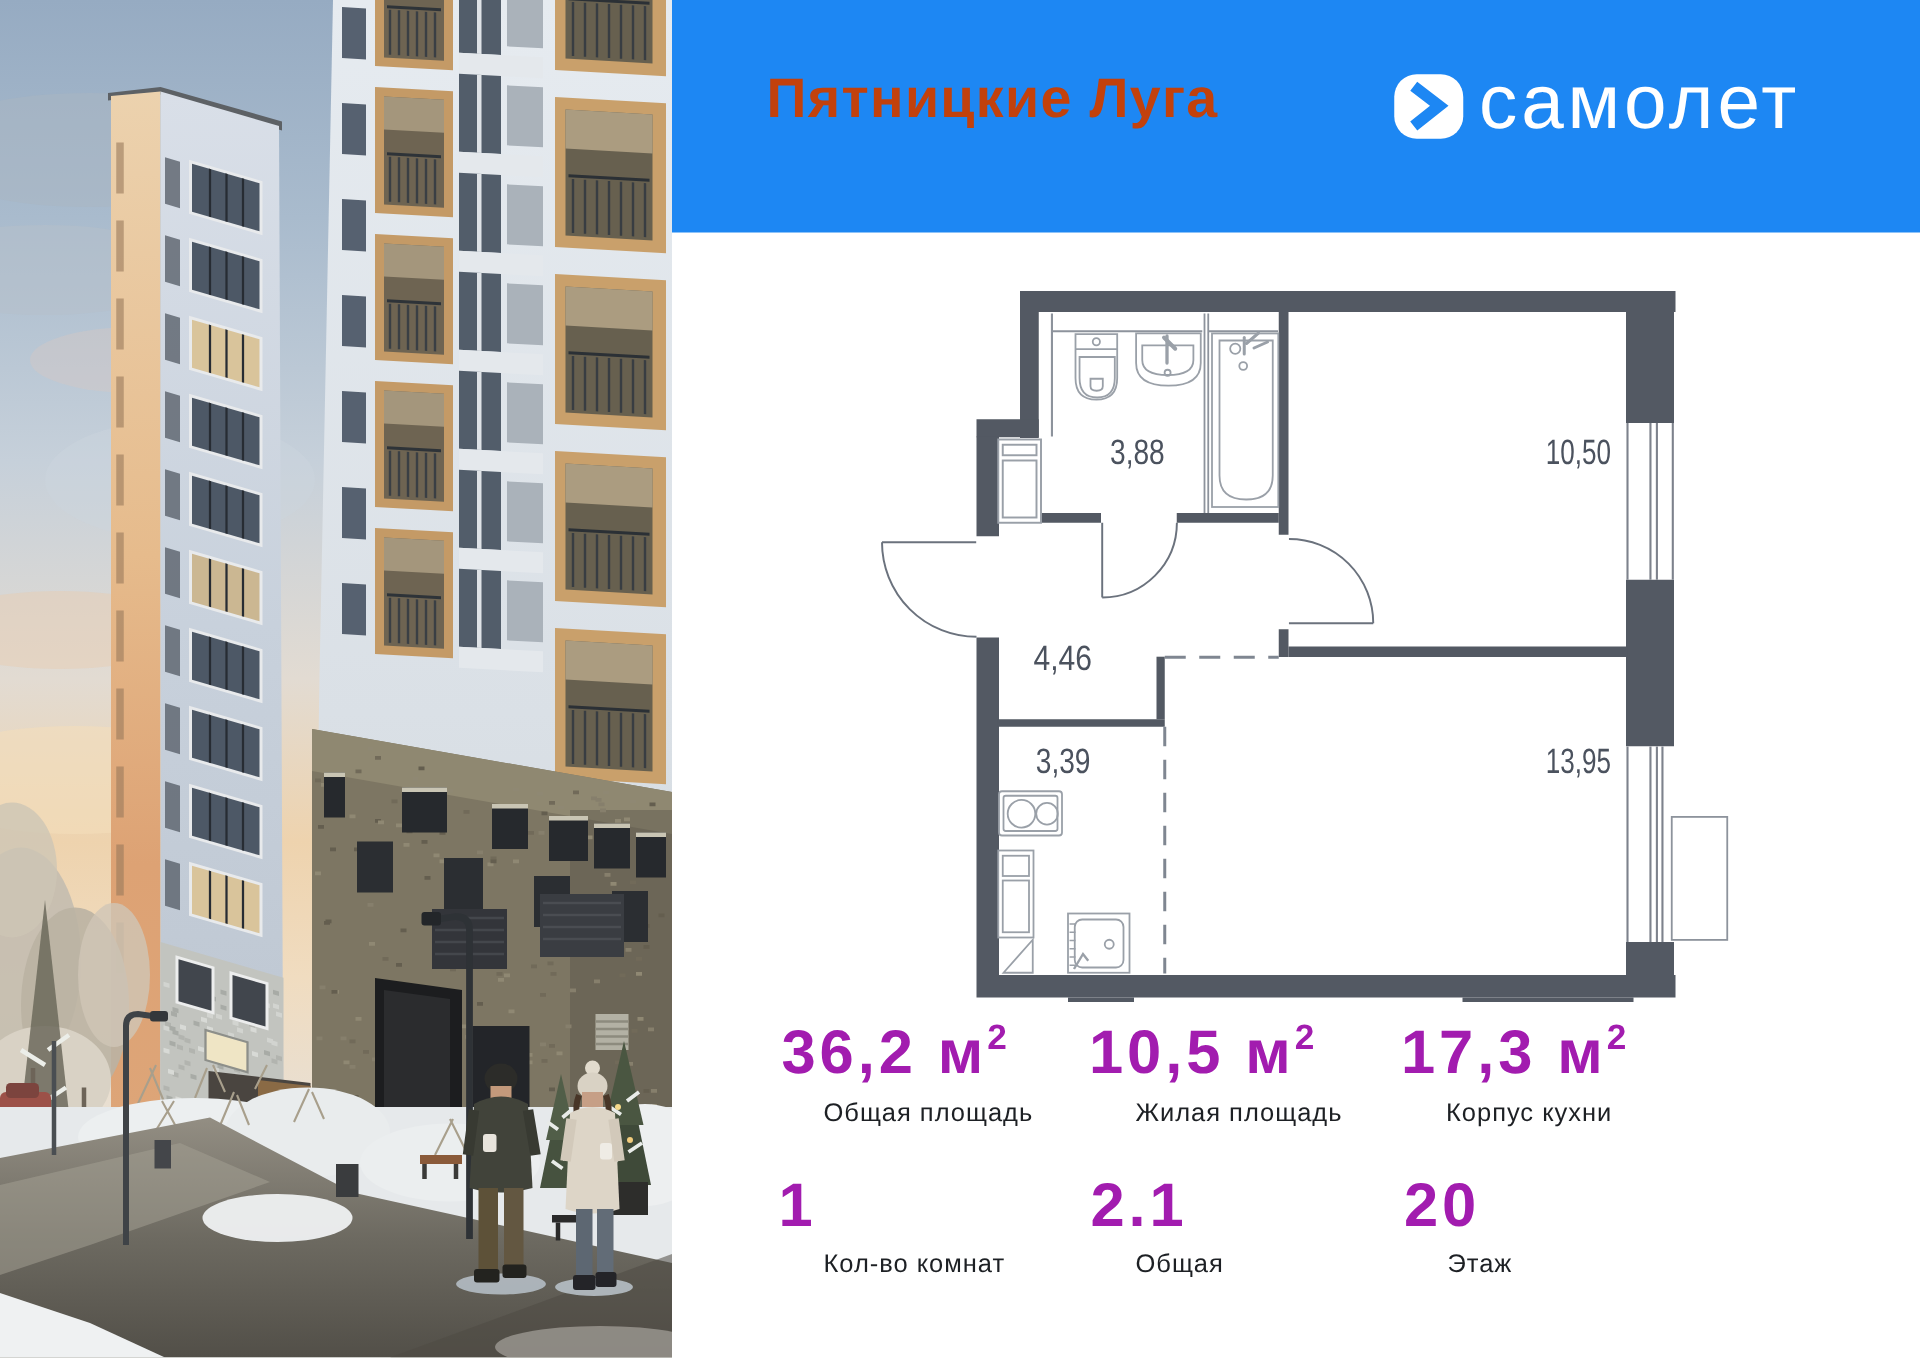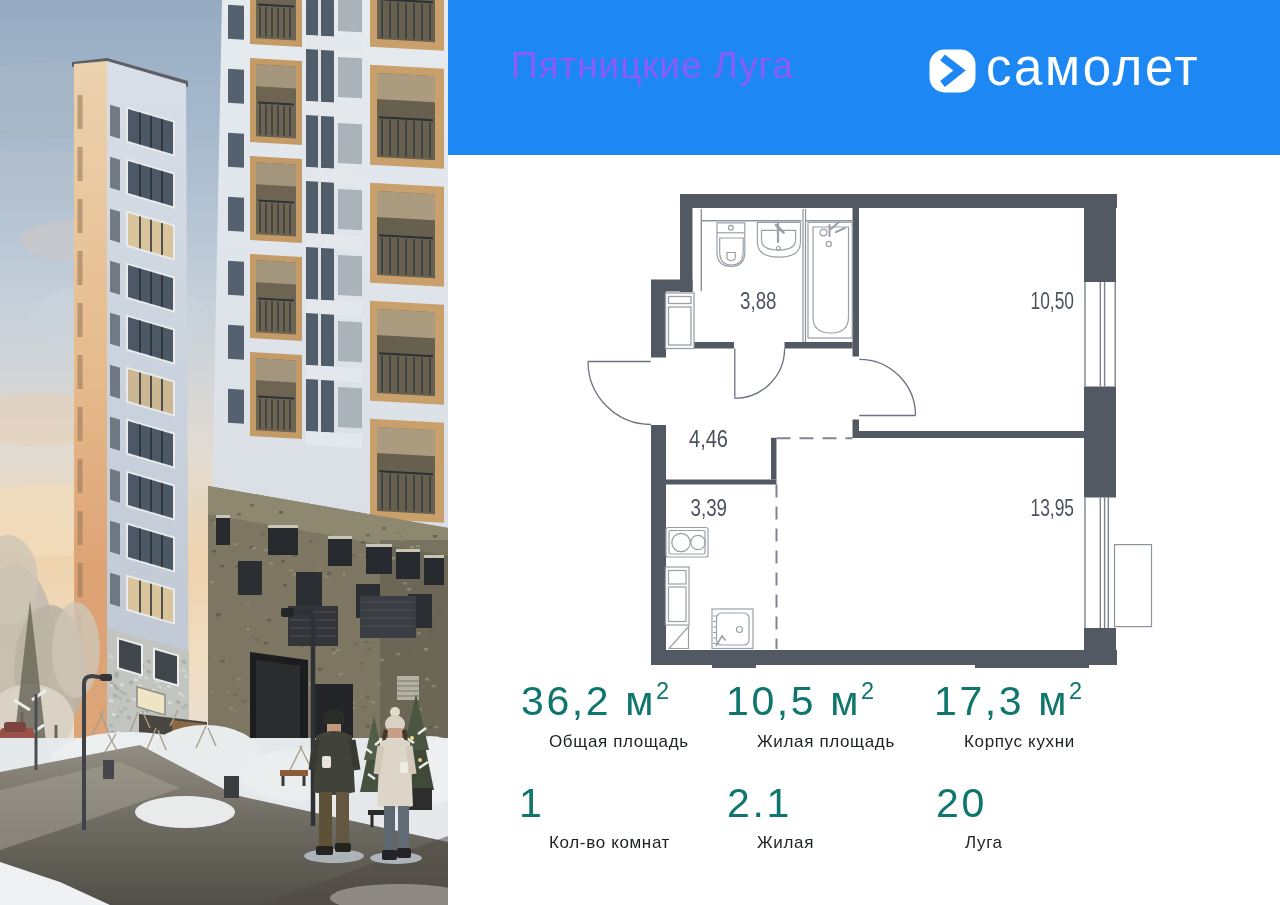--- a/index.html
+++ b/index.html
@@ -1,21 +1,21 @@
 <!DOCTYPE html>
 <html><head>
 <meta charset="utf-8">
 <style>
 html,body{margin:0;padding:0;width:1280px;height:905px;background:#ffffff;overflow:hidden;}
 body{font-family:"Liberation Sans",sans-serif;position:relative;}
 .abs{position:absolute;}
 #header{left:448px;top:0;width:832px;height:155px;background:#1d87f3;}
-#projname{left:511px;top:45px;color:#8b5cf6;font-size:37px;font-weight:normal;letter-spacing:0.9px;}
+#projname{left:511px;top:45px;color:#c2410c;font-size:37px;font-weight:bold;letter-spacing:0.9px;}
 #logotext{left:986px;top:38px;color:#ffffff;font-size:51px;font-weight:normal;letter-spacing:2.6px;}
-.bignum{color:#0f766e;font-size:41px;font-weight:normal;letter-spacing:2.6px;line-height:1;}
+.bignum{color:#a21caf;font-size:41px;font-weight:bold;letter-spacing:2.6px;line-height:1;}
 .bignum sup{font-size:23.5px;vertical-align:baseline;position:relative;top:-16.5px;letter-spacing:0;}
 .lbl{color:#1d2024;font-size:17px;letter-spacing:0.65px;line-height:1;margin-left:28px;}
 </style>
 </head>
 <body>
 
 <svg class="abs" id="photo" style="left:0;top:0" width="448" height="905" viewBox="0 0 448 905">
 <defs>
 <linearGradient id="sky" x1="0" y1="0" x2="0" y2="1">
 <stop offset="0" stop-color="#96abc2"></stop>
@@ -786,17 +786,17 @@
 <div class="abs bignum" style="left:934px;top:681px">17,3 м<sup>2</sup></div>
 
 <div class="abs lbl" style="left:936px;top:733px">Корпус кухни</div>
 
 <div class="abs bignum" style="left:519px;top:783px">1</div>
 
 <div class="abs lbl" style="left:521px;top:834px">Кол-во комнат</div>
 
 <div class="abs bignum" style="left:727px;top:783px">2.1</div>
 
-<div class="abs lbl" style="left:729px;top:834px">Жилая</div>
+<div class="abs lbl" style="left:729px;top:834px">Общая</div>
 
 <div class="abs bignum" style="left:936px;top:783px">20</div>
 
-<div class="abs lbl" style="left:937px;top:834px">Луга</div>
+<div class="abs lbl" style="left:937px;top:834px">Этаж</div>
 
 </body></html>

